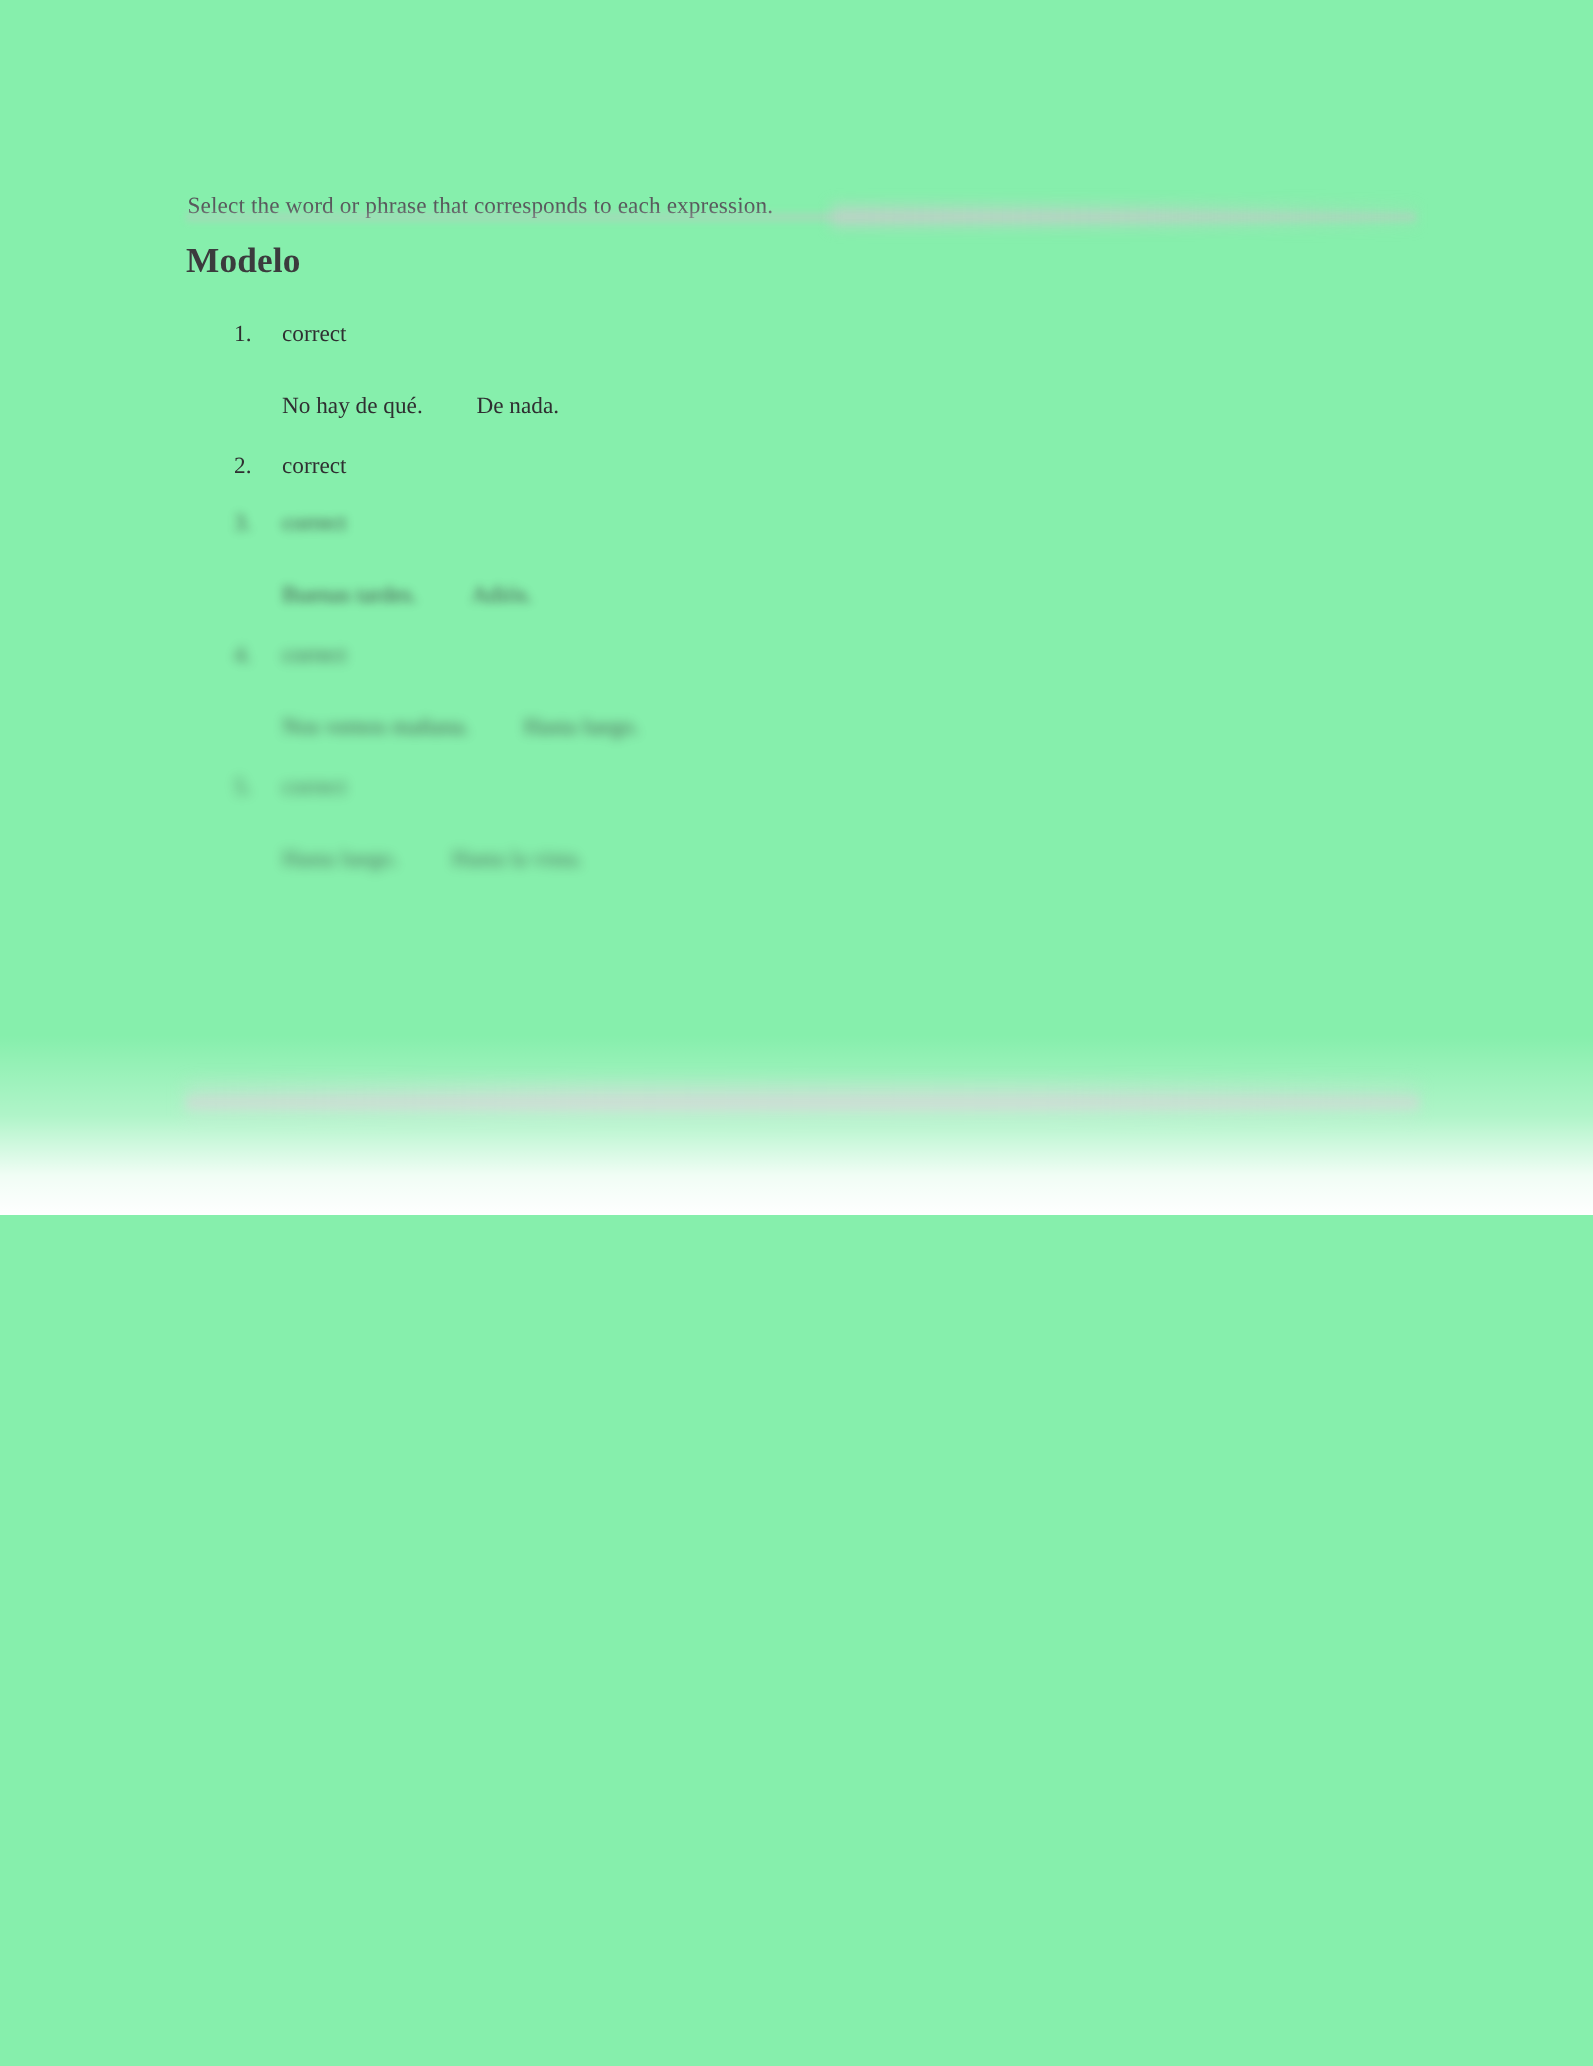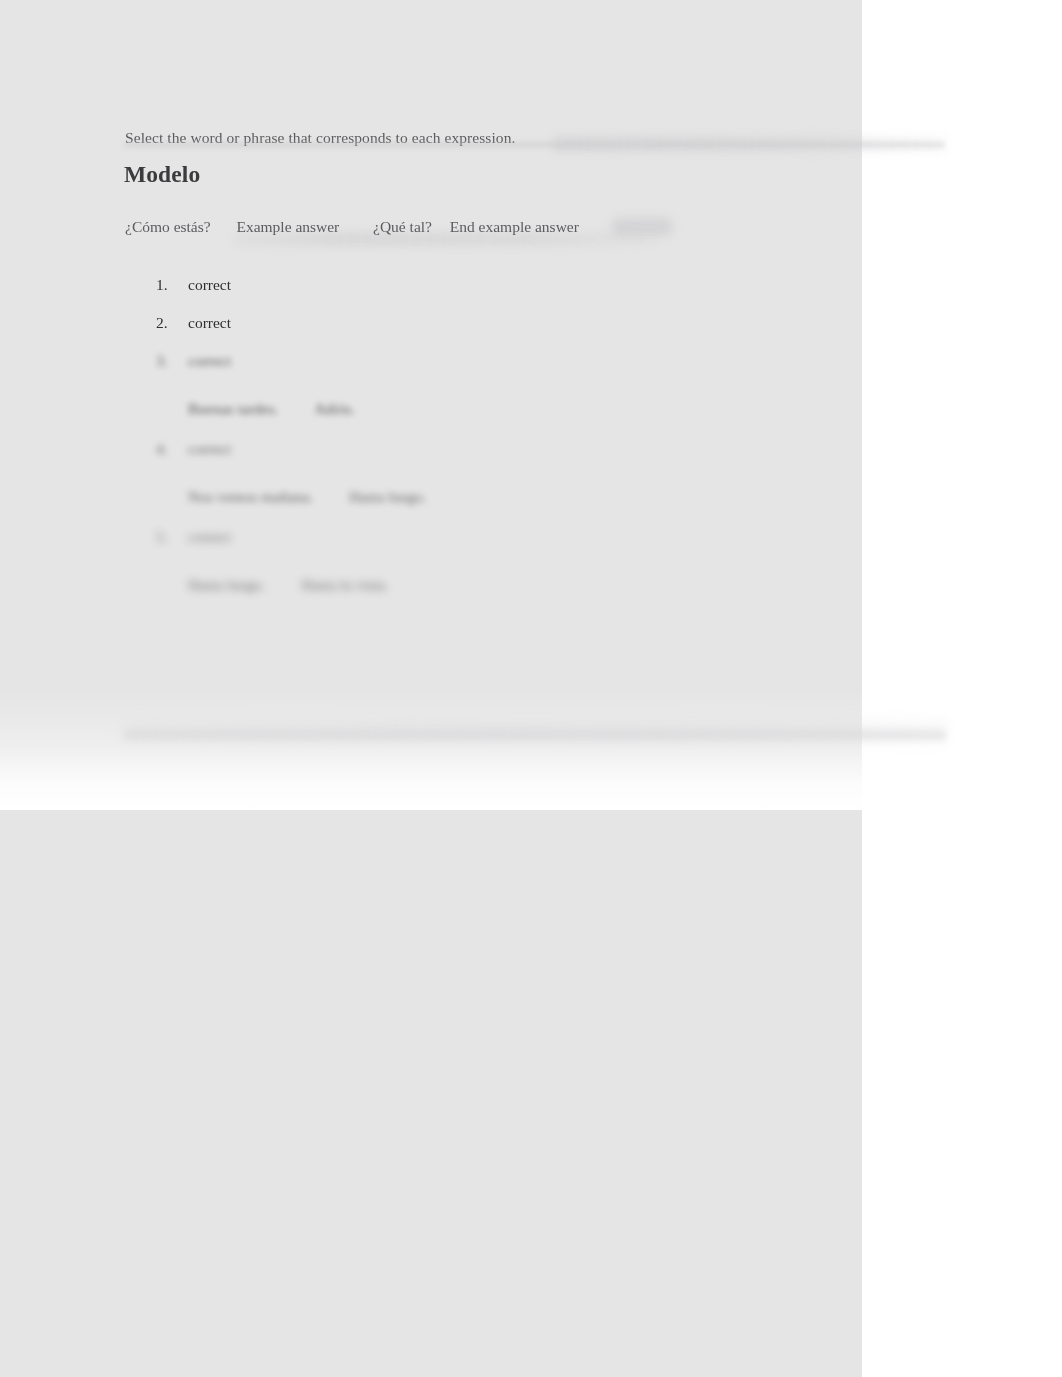--- a/index.html
+++ b/index.html
@@ -14,23 +14,23 @@
     position: relative;
     font-family: "Liberation Serif", "DejaVu Serif", serif;
     -webkit-font-smoothing: antialiased;
     overflow: hidden;
   }
 
   .page {
     position: absolute;
     left: 0;
     top: 0;
-    width: 862px;
+    width: 1062px;
     height: 1377px;
-    background: #e5e5e5;
+    background: #86efac;
   }
 
   .content {
     position: absolute;
     left: 124px;
     top: 118px;
     width: 824px;
   }
 
   
@@ -232,40 +232,32 @@
   <div class="content">
 
     <div class="instruction-row">
       <div class="instruction">Select the word or phrase that corresponds to each expression.</div>
       <div class="band-top"></div>
       <div class="band-top-fade"></div>
     </div>
 
     <div class="heading">Modelo</div>
 
-    <div class="modelo-row">
-      <div class="modelo-band"></div>
-      <div class="modelo-blob"></div>
-      <div class="modelo-line">
-        <span class="seg">¿Cómo estás?</span>
-        <span class="gap-md"></span>
-        <span class="seg">Example answer</span>
-        <span class="gap-lg"></span>
-        <span class="seg">¿Qué tal?</span>
-        <span class="gap-sm"></span>
-        <span class="seg">End example answer</span>
-      </div>
-    </div>
 
     <div class="list">
 
       <div class="item">
         <div class="item-head">
           <span class="item-num">1.</span>
           <span class="item-label">correct</span>
+        </div>
+        <div class="item-options">
+          <span class="opt">No hay de qué.</span>
+          <span class="opt-gap"></span>
+          <span class="opt">De nada.</span>
         </div>
       </div>
 
       <div class="item">
         <div class="item-head">
           <span class="item-num">2.</span>
           <span class="item-label">correct</span>
         </div>
       </div>
 

